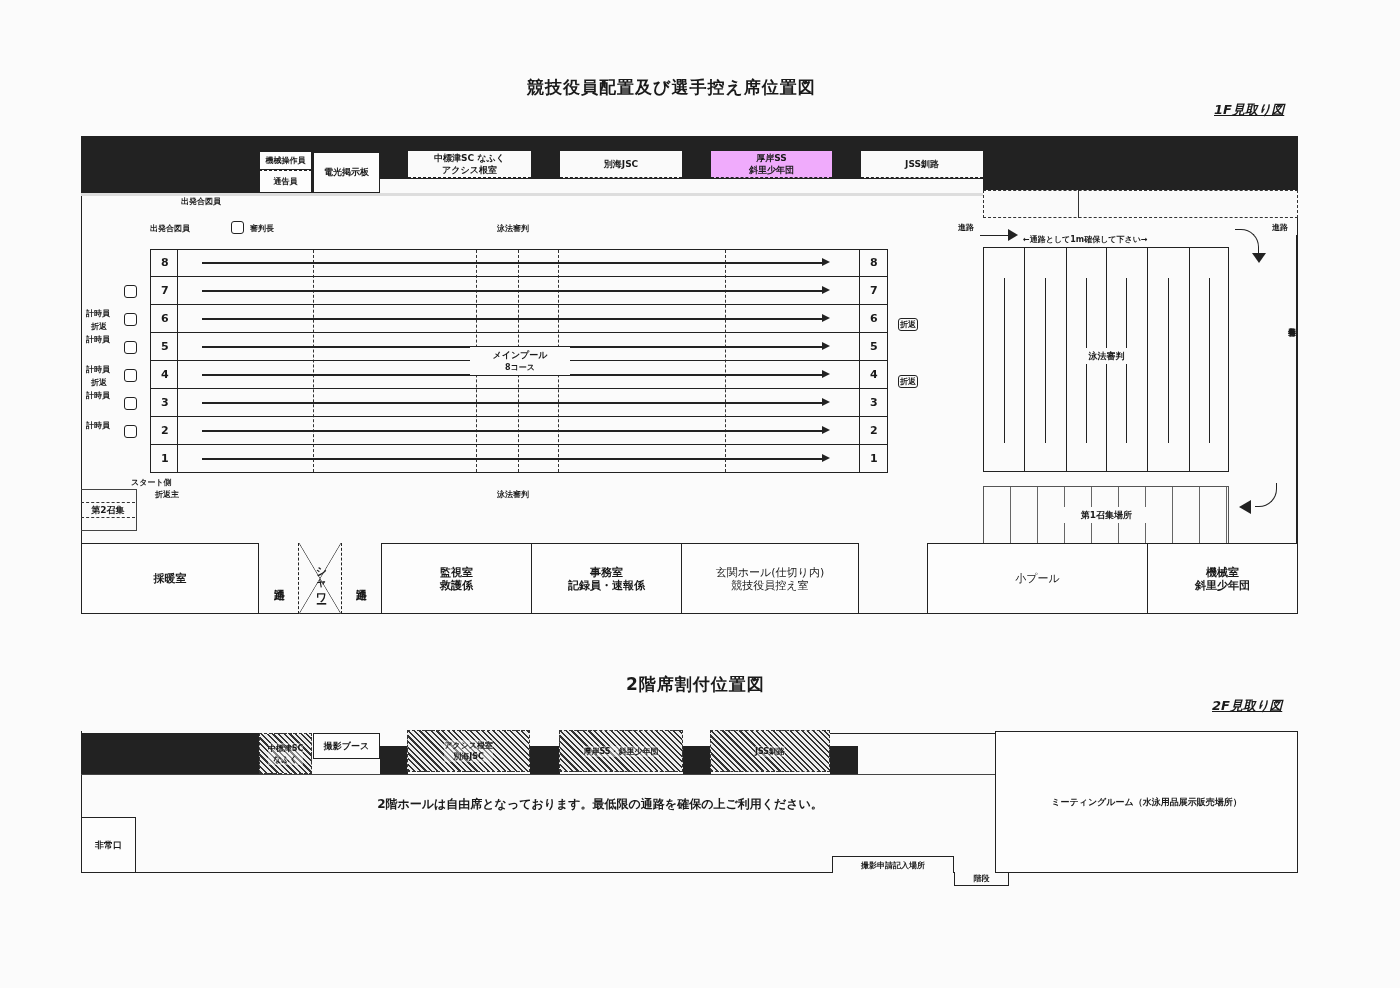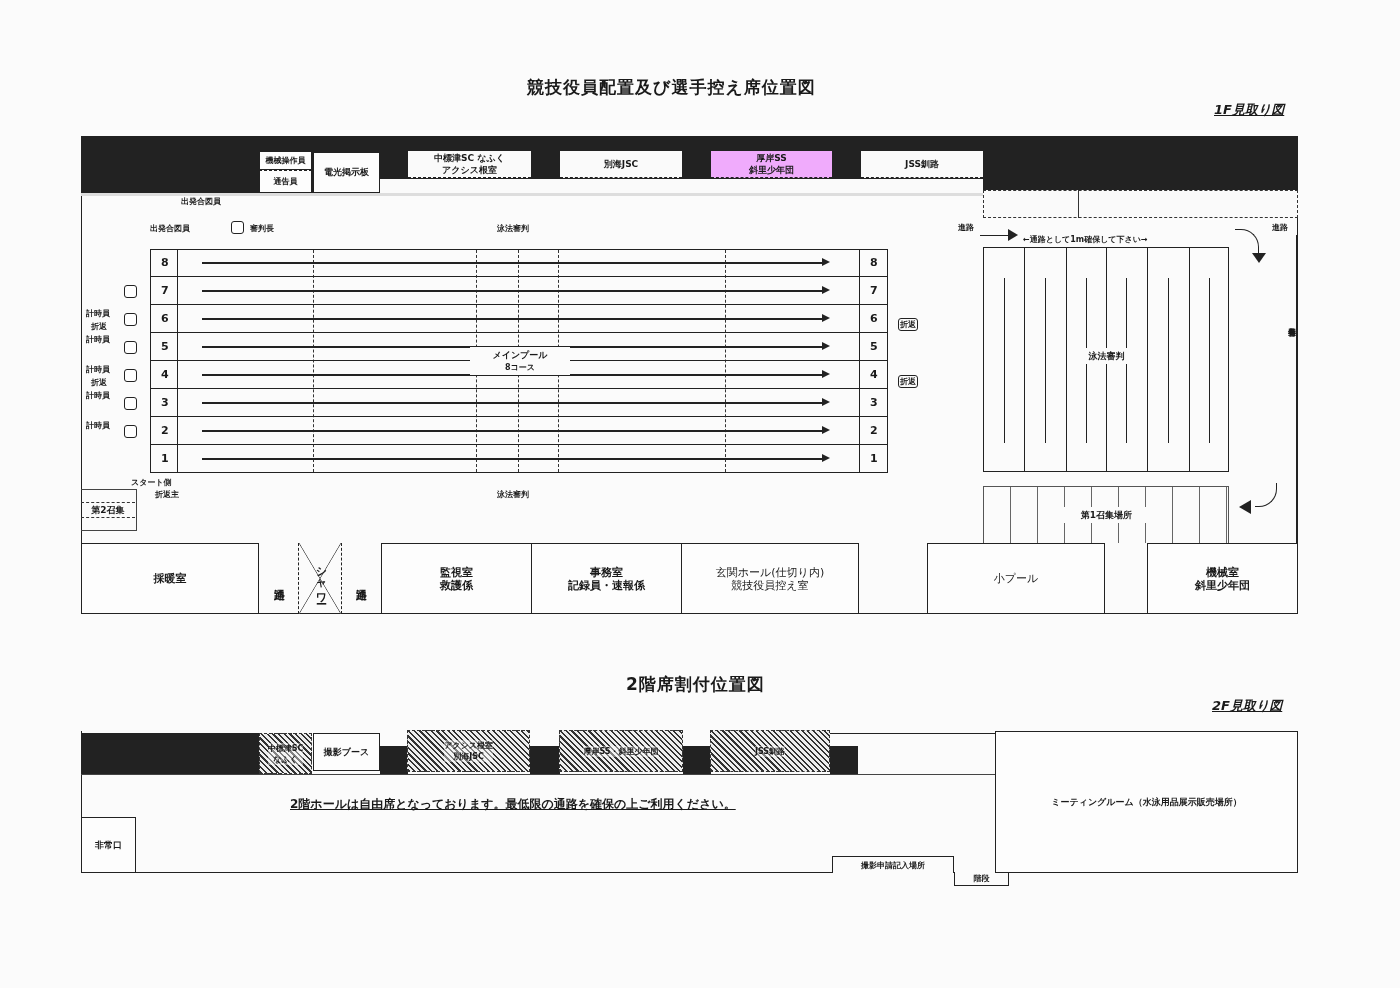--- a/index.html
+++ b/index.html
@@ -178,51 +178,51 @@
 <div class="abs" style="left:298px;top:543px;width:44px;height:71px;border-left:1px dashed #222;border-right:1px dashed #222;background:linear-gradient(to top right,transparent 49%,#555 50%,transparent 51%),linear-gradient(to top left,transparent 49%,#555 50%,transparent 51%);">
   <div class="abs center lbl vert" style="left:12px;top:6px;width:20px;height:60px;">シャワー</div>
 </div>
 <div class="abs center lbl vert" style="left:352px;top:560px;width:18px;height:40px;">通路</div>
 <div class="abs box center lbl" style="left:381px;top:543px;width:151px;height:71px;white-space:pre-line;">監視室
 救護係</div>
 <div class="abs box center lbl" style="left:531px;top:543px;width:151px;height:71px;white-space:pre-line;">事務室
 記録員・速報係</div>
 <div class="abs box center lbl" style="left:681px;top:543px;width:178px;height:71px;white-space:pre-line;font-weight:normal;">玄関ホール(仕切り内)
 競技役員控え室</div>
-<div class="abs box center lbl" style="left:927px;top:543px;width:178px;height:71px;font-weight:normal;">小プール</div>
+<div class="abs box center lbl" style="left:927px;top:543px;width:221px;height:71px;font-weight:normal;">小プール</div>
 <div class="abs box center lbl" style="left:1147px;top:543px;width:151px;height:71px;white-space:pre-line;">機械室
 斜里少年団</div>
 
 <div class="abs title" style="left:626px;top:673px;">2階席割付位置図</div>
 <div class="abs subtitle" style="left:1212px;top:697px;">2F見取り図</div>
 
 <div class="abs" style="left:81px;top:731px;width:1217px;height:142px;border:1.5px solid #222;border-top:none;"></div>
 <div class="abs dark" style="left:81px;top:733px;width:178px;height:41px;"></div>
 <div class="abs hatch center" style="left:259px;top:733px;width:53px;height:41px;">
   <span class="xs" style="white-space:pre-line;background:rgba(255,255,255,0.4);">中標津SC
 なふく</span>
 </div>
-<div class="abs box center sm" style="left:313px;top:733px;width:67px;height:38px;">撮影ブース</div>
+<div class="abs box center sm" style="left:313px;top:733px;width:67px;height:26px;">撮影ブース</div>
 <div class="abs dark" style="left:380px;top:746px;width:28px;height:28px;"></div>
 <div class="abs hatch center" style="left:407px;top:730px;width:123px;height:42px;">
   <span class="xs" style="white-space:pre-line;background:rgba(255,255,255,0.4);text-align:center;">アクシス根室
 別海JSC</span>
 </div>
 <div class="abs dark" style="left:530px;top:746px;width:30px;height:28px;"></div>
 <div class="abs hatch center" style="left:559px;top:730px;width:124px;height:42px;">
   <span class="xs" style="background:rgba(255,255,255,0.4);">厚岸SS・斜里少年団</span>
 </div>
 <div class="abs dark" style="left:683px;top:746px;width:28px;height:28px;"></div>
 <div class="abs hatch center" style="left:710px;top:730px;width:120px;height:42px;">
   <span class="xs" style="background:rgba(255,255,255,0.4);">JSS釧路</span>
 </div>
 <div class="abs dark" style="left:830px;top:746px;width:28px;height:28px;"></div>
 <div class="abs" style="left:81px;top:774px;width:915px;height:1px;background:#444;"></div>
 <div class="abs" style="left:830px;top:733px;width:166px;height:1px;background:#222;"></div>
 
-<div class="abs" style="left:290px;top:795px;width:620px;text-align:left;font-size:12px;font-weight:bold;line-height:18px;text-decoration:underline;">
+<div class="abs" style="left:290px;top:795px;width:620px;text-align:center;font-size:12px;font-weight:bold;line-height:18px;">
   <div>2階ホールは自由席となっております。最低限の通路を確保の上ご利用ください。</div>
 </div>
 
 <div class="abs box center sm" style="left:81px;top:817px;width:55px;height:56px;">非常口</div>
 <div class="abs center xs" style="left:832px;top:856px;width:122px;height:17px;border:1px solid #222;border-bottom:none;background:#fbfbfb;">撮影申請記入場所</div>
 <div class="abs center xs" style="left:954px;top:872px;width:55px;height:14px;border:1px solid #222;border-top:none;background:#fbfbfb;">階段</div>
 <div class="abs box center sm" style="left:995px;top:731px;width:303px;height:142px;">ミーティングルーム（水泳用品展示販売場所）</div>
 
 </body></html>

